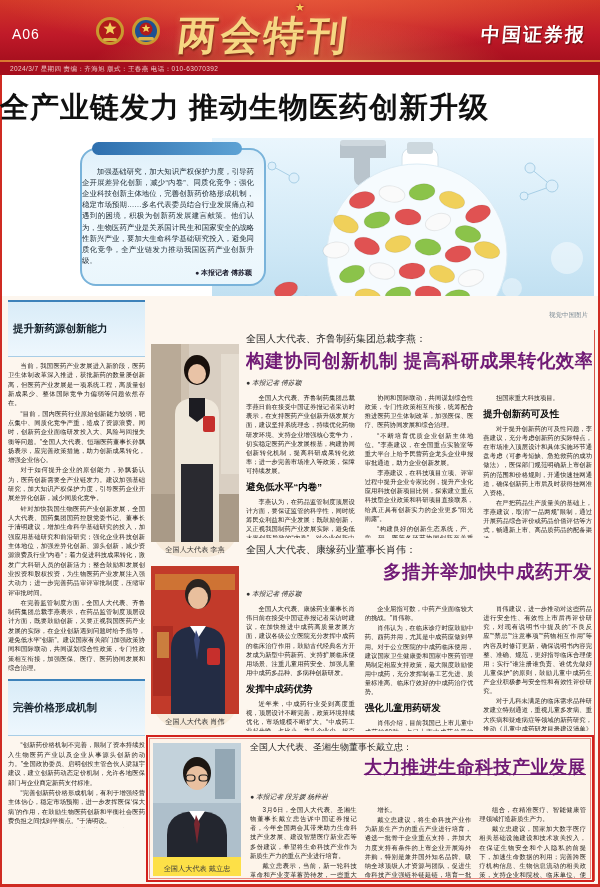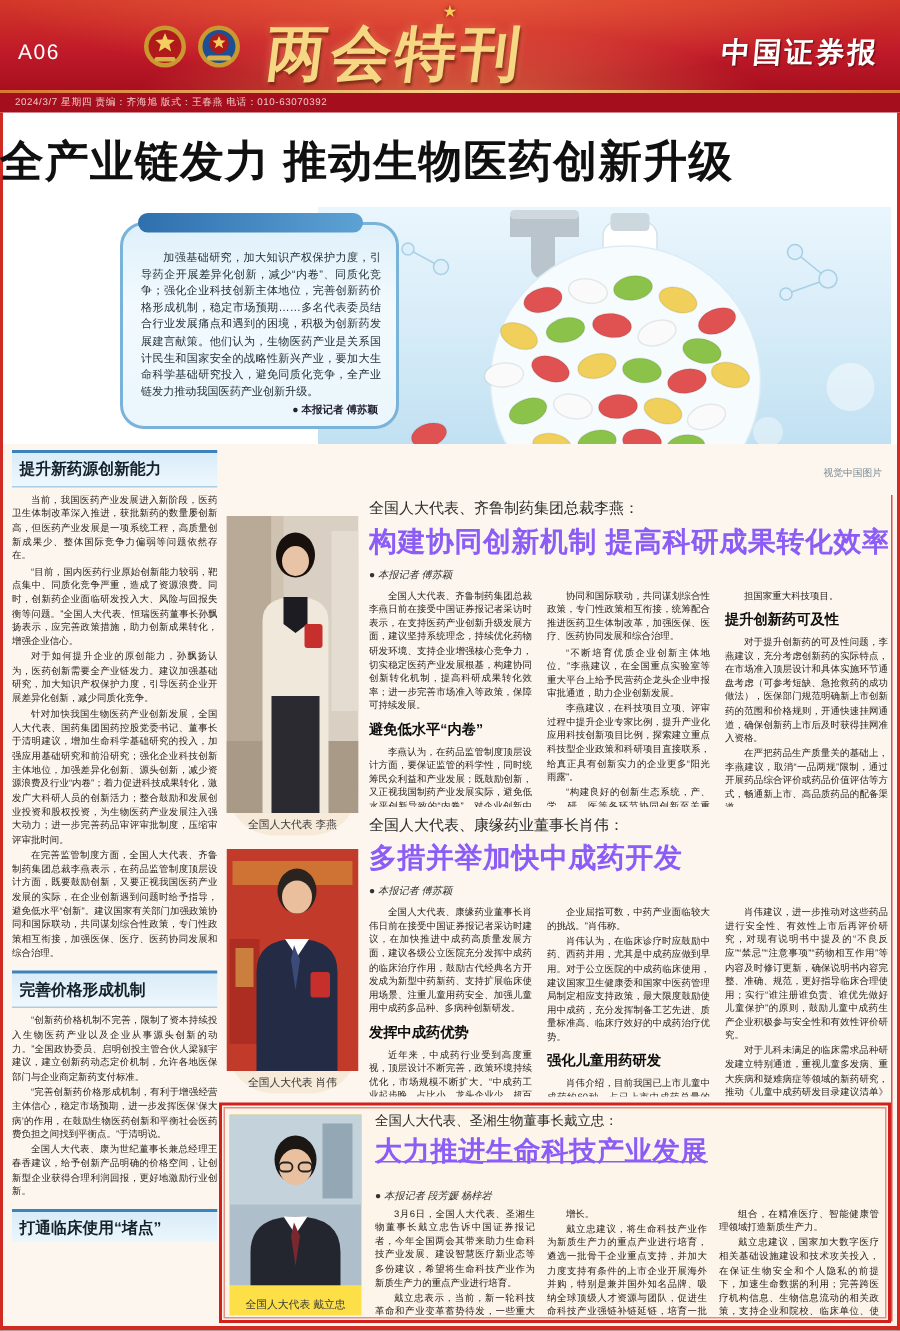--- a/index.html
+++ b/index.html
@@ -38,47 +38,47 @@
 
   
   .main-headline{position:absolute;left:0;top:88px;width:600px;
     font-size:29px;font-weight:900;color:#101010;letter-spacing:1px;}
 
   
   .hero-img{position:absolute;left:212px;top:138px;width:382px;height:184px;}
   .intro-box{position:absolute;left:80px;top:148px;width:186px;height:138px;
     border:2px solid #79b3da;border-radius:16px;
     background:linear-gradient(180deg,#dff0fa 0%,#f2fafe 40%,#eaf6fc 100%);
-    box-sizing:border-box;padding:16px 10px 8px 12px;z-index:2;}
+    box-sizing:border-box;padding:16px 10px 8px 0;z-index:2;}
   .intro-ribbon{position:absolute;left:10px;top:-8px;width:150px;height:13px;border-radius:7px;
     background:linear-gradient(90deg,#2e6fae,#5da2d4);}
   .intro-text{font-size:7.4px;line-height:1.5;color:#1d2a33;text-align:justify;text-indent:2em;}
   .intro-byline{position:absolute;right:12px;bottom:6px;font-size:7px;color:#223;font-weight:bold;}
   .photo-credit{position:absolute;right:12px;top:311px;font-size:6.5px;color:#7b8a94;z-index:3;}
 
   
   .content-bg{position:absolute;left:2px;top:296px;right:2px;bottom:3px;background:#fdf6ee;}
 
   
   .left-col{position:absolute;left:8px;top:300px;width:137px;height:528px;overflow:hidden;}
   .lc-title{font-size:10.5px;font-weight:bold;color:#15222c;background:linear-gradient(180deg,#d9ecf8,#eef7fd);
-    border-top:2px solid #3d82ba;border-bottom:1px solid #a8cde6;padding:4px 5px;margin:7px 0 4px;}
+    border-top:2px solid #3d82ba;border-bottom:1px solid #a8cde6;padding:20px 5px;margin:7px 0 4px;}
   .lc-sec:first-child .lc-title{margin-top:0;}
   .bodytext{font-size:6.3px;line-height:1.48;color:#26221f;text-align:justify;}
   .bodytext p{margin:0 0 1px;text-indent:2em;}
 
   
   .photo-card{position:absolute;background:#f7ead9;border-radius:32px;}
   .photo-card svg{display:block;}
   .photo-cap{font-size:7.2px;color:#3a3a3a;text-align:center;padding:3px 0 2px;}
 
   
   .article{position:absolute;overflow:hidden;}
   .kicker{font-size:10px;color:#2a2a2a;margin:0 0 2px;}
-  .a-headline{font-size:18.5px;font-weight:900;color:#8b5cf6;margin:0 0 5px;letter-spacing:.5px;white-space:nowrap;}
+  .a-headline{font-size:18.5px;font-weight:900;color:#701a75;margin:0 0 5px;letter-spacing:.5px;white-space:nowrap;text-align:right;}
   .byline{font-size:6.8px;color:#333;margin:0 0 5px;font-style:italic;}
   .cols{display:flex;gap:10px;align-items:flex-start;}
   .col{flex:1;min-width:0;font-size:6.3px;line-height:1.45;color:#26221f;text-align:justify;}
   .col p{margin:0 0 1px;text-indent:2em;}
   .col h4.subhead{font-size:9.5px;color:#0e0e0e;margin:5px 0 3px;text-indent:0;}
 
   
   .red-frame{position:absolute;left:146px;top:735px;width:448px;height:147px;
     border:2px solid #d2211d;background:#fdf4ea;box-sizing:border-box;}
   .red-frame-inner{position:absolute;inset:1px;border:1px solid #e88d84;}

